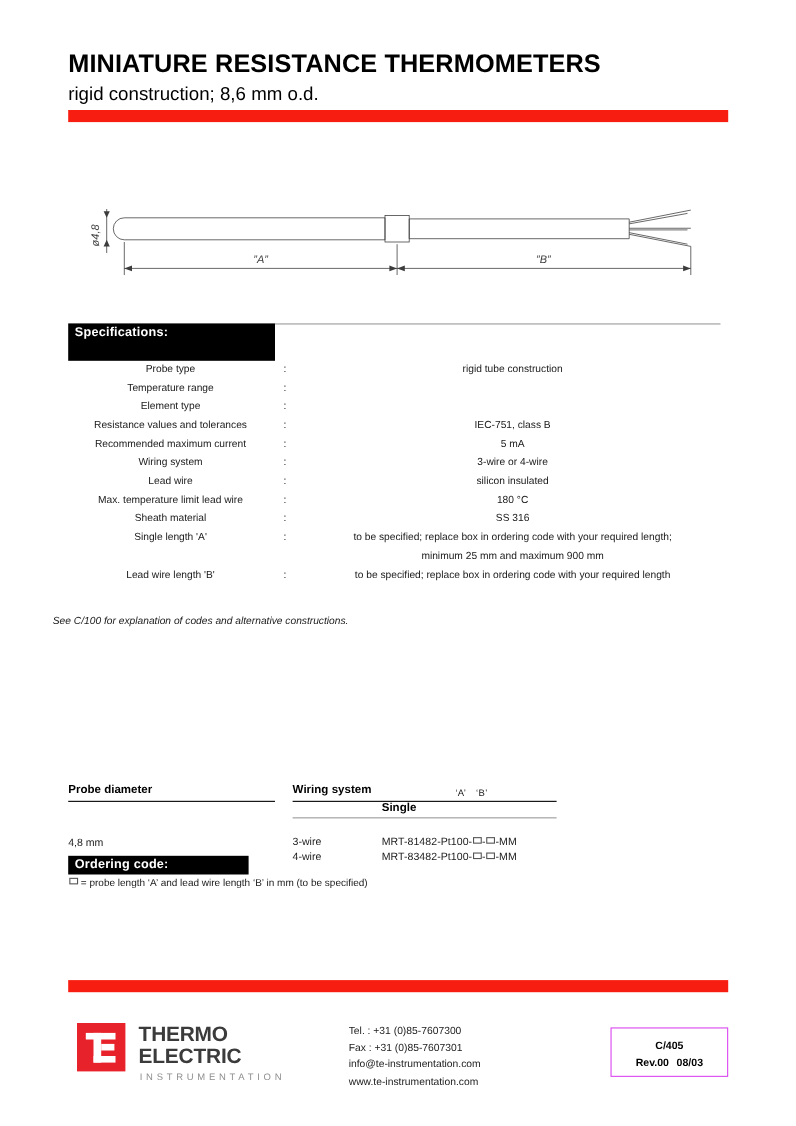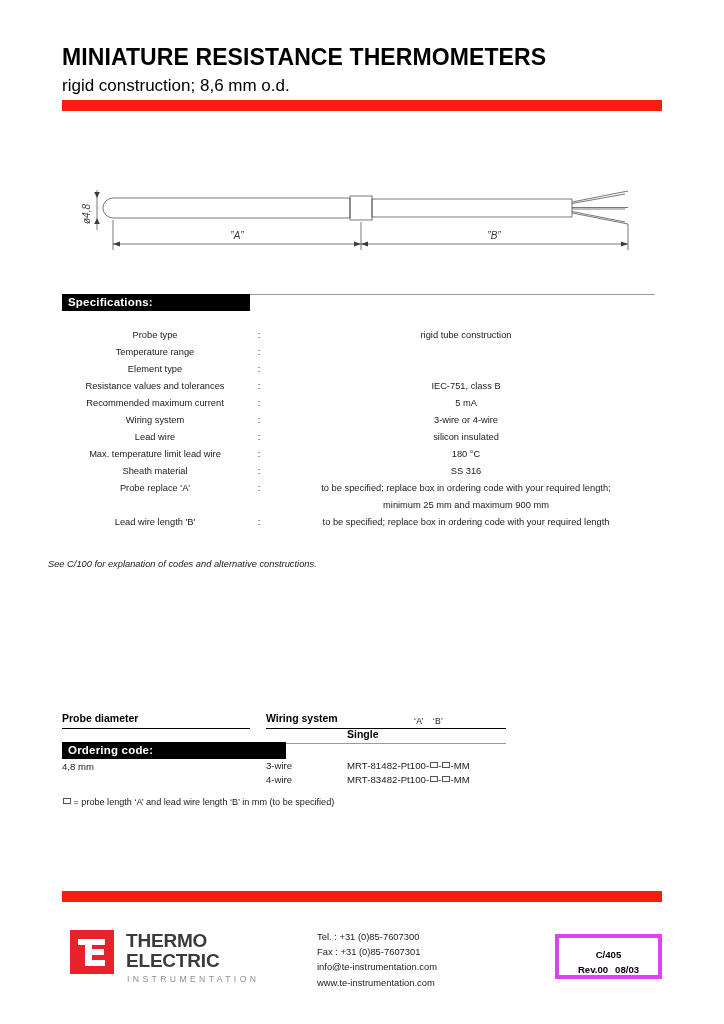--- a/index.html
+++ b/index.html
@@ -62,25 +62,25 @@
     background: #000000;
     color: #ffffff;
     font-size: 11.5px;
     font-weight: bold;
     letter-spacing: 0.2px;
     box-sizing: border-box;
     padding: 2px 0 0 6px;
   }
   .bar-spec {
     left: 62px; top: 294px;
-    width: 188px; height: 17px;
+    width: 188px; height: 34px;
   }
   .bar-order {
-    left: 62px; top: 742px;
-    width: 224px; height: 17px;
+    left: 62px; top: 778px;
+    width: 164px; height: 17px;
   }
   .hair-rule {
     position: absolute;
     background: #9a9a9a;
     height: 1px;
   }
   .hair-spec { left: 250px; top: 294px; width: 405px; }
 
   
   .spec-list {
@@ -271,21 +271,21 @@
     color: #1a1a1a;
   }
   .contact div { white-space: nowrap; }
 
   .refbox {
     position: absolute;
     left: 555px;
     top: 934px;
     width: 107px;
     height: 45px;
-    border: 4px solid #d946ef;
+    border: 1px solid #d946ef;
     box-sizing: border-box;
     text-align: center;
     font-size: 9.6px;
     font-weight: bold;
     color: #000;
   }
   .refbox .r1 { margin-top: 11px; }
   .refbox .r2 { margin-top: 4px; }
   .refbox .r2 .sp { display: inline-block; width: 7px; }
 </style>
@@ -380,21 +380,21 @@
     <div class="spec-label">Max. temperature limit lead wire</div>
     <div class="spec-colon">:</div>
     <div class="spec-value">180 °C</div>
   </div>
   <div class="spec-row">
     <div class="spec-label">Sheath material</div>
     <div class="spec-colon">:</div>
     <div class="spec-value">SS 316</div>
   </div>
   <div class="spec-row">
-    <div class="spec-label">Probe replace 'A'</div>
+    <div class="spec-label">Single length 'A'</div>
     <div class="spec-colon">:</div>
     <div class="spec-value">
       <span>to be specified; replace box in ordering code with your required length;</span>
       <span class="cont">minimum 25 mm and maximum 900 mm</span>
     </div>
   </div>
   <div class="spec-row">
     <div class="spec-label">Lead wire length 'B'</div>
     <div class="spec-colon">:</div>
     <div class="spec-value">to be specified; replace box in ordering code with your required length</div>

